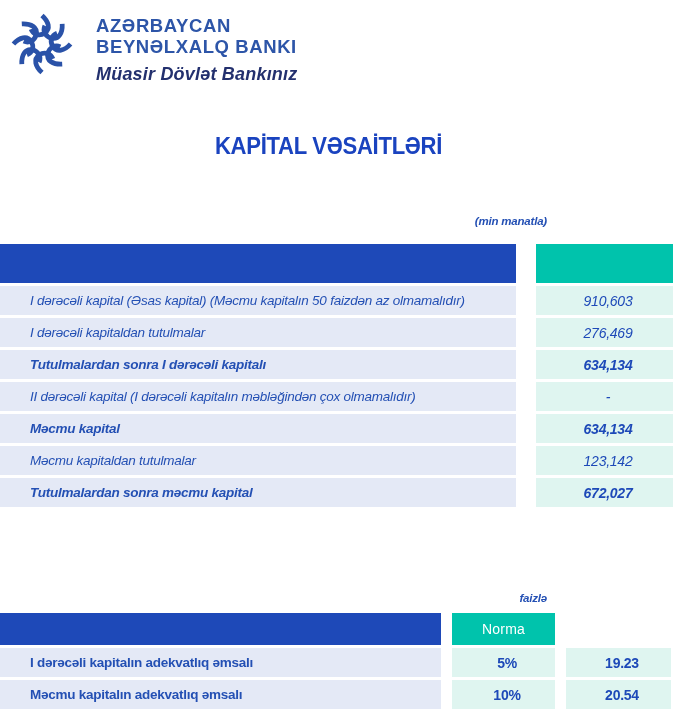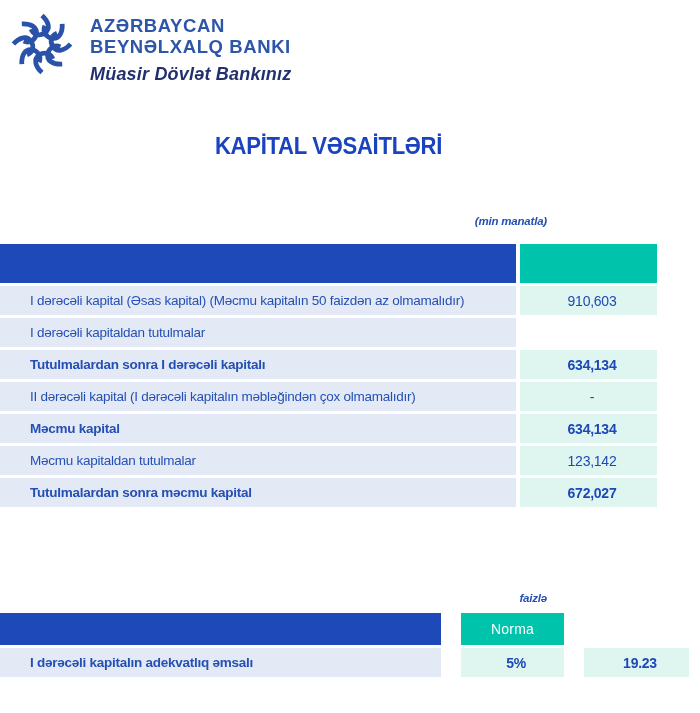--- a/index.html
+++ b/index.html
@@ -11,21 +11,21 @@
   }
 
   
   .brand {
     position: absolute;
     top: 8px; left: 8px;
     display: flex;
     align-items: flex-start;
   }
   .brand-logo { width: 68px; height: 72px; }
-  .brand-text { margin-left: 14px; padding-top: 8px; }
+  .brand-text { margin-left: 20px; padding-top: 8px; }
   .brand-name {
     font-size: 18.5px;
     font-weight: 700;
     letter-spacing: 0.6px;
     color: #2d55a8;
     line-height: 1.12;
   }
   .brand-tagline {
     margin-top: 7px;
     font-size: 18px;
@@ -65,22 +65,22 @@
 
   
   .tbl { position: absolute; left: 0; width: 657px; }
   .tbl-capital { top: 244px; }
   .tbl-adequacy { top: 613px; }
 
   .t-row {
     display: grid;
     margin-bottom: 3px;
   }
-  .tbl-capital .t-row { grid-template-columns: 516px 137px; column-gap: 4px; }
-  .tbl-adequacy .t-row { grid-template-columns: 441px 103px 105px; column-gap: 20px; }
+  .tbl-capital .t-row { grid-template-columns: 516px 137px; column-gap: 20px; font-style: italic; }
+  .tbl-adequacy .t-row { grid-template-columns: 441px 103px 105px; column-gap: 11px; }
 
   .t-head .cell { height: 39px; }
   .tbl-adequacy .t-head .cell { height: 32px; }
   .t-head .cell.h-label { background: #1e49b8; }
   .t-head .cell.h-val {
     background: #00c3ac;
     display: flex; align-items: center; justify-content: center;
     color: #ffffff; font-size: 14px; font-weight: 400;
     letter-spacing: 0.2px;
   }
@@ -158,20 +158,21 @@
   </div>
   <div class="t-body">
 
       <div class="t-row">
         <div class="cell label">I dərəcəli kapital (Əsas kapital) (Məcmu kapitalın 50 faizdən  az olmamalıdır)</div>
         <div class="cell value">910,603</div>
       </div>
 
       <div class="t-row">
         <div class="cell label">I dərəcəli kapitaldan  tutulmalar</div>
+        <div class="cell value">276,469</div>
       </div>
 
       <div class="t-row">
         <div class="cell label bold">Tutulmalardan  sonra I dərəcəli kapitalı</div>
         <div class="cell value bold">634,134</div>
       </div>
 
       <div class="t-row">
         <div class="cell label">II dərəcəli  kapital (I dərəcəli  kapitalın  məbləğindən çox olmamalıdır)</div>
         <div class="cell value">-</div>
@@ -203,14 +204,19 @@
     <div class="cell h-val">Norma</div>
   </div>
   <div class="t-body">
 
       <div class="t-row">
         <div class="cell label">I dərəcəli  kapitalın  adekvatlıq əmsalı</div>
         <div class="cell value">5%</div>
         <div class="cell value">19.23</div>
       </div>
 
+      <div class="t-row">
+        <div class="cell label">Məcmu kapitalın  adekvatlıq  əmsalı</div>
+        <div class="cell value">10%</div>
+        <div class="cell value">20.54</div>
+      </div>
     </div>
 </section>
 
 </body></html>

